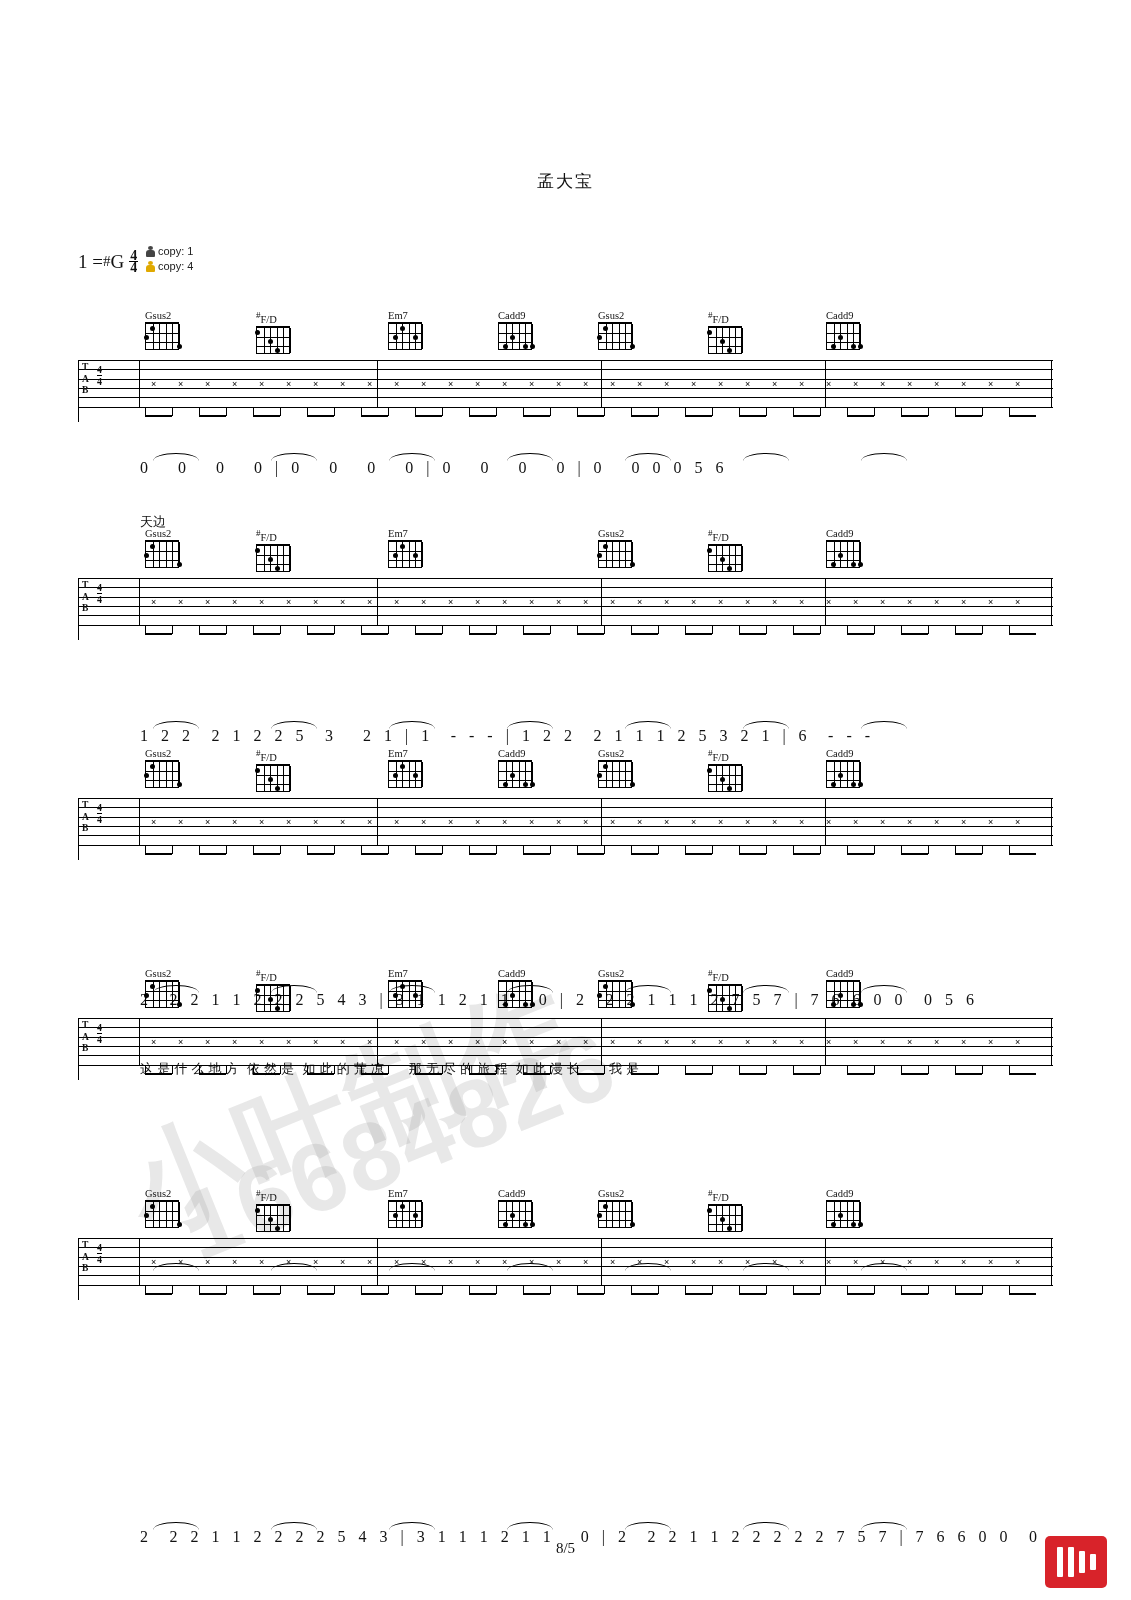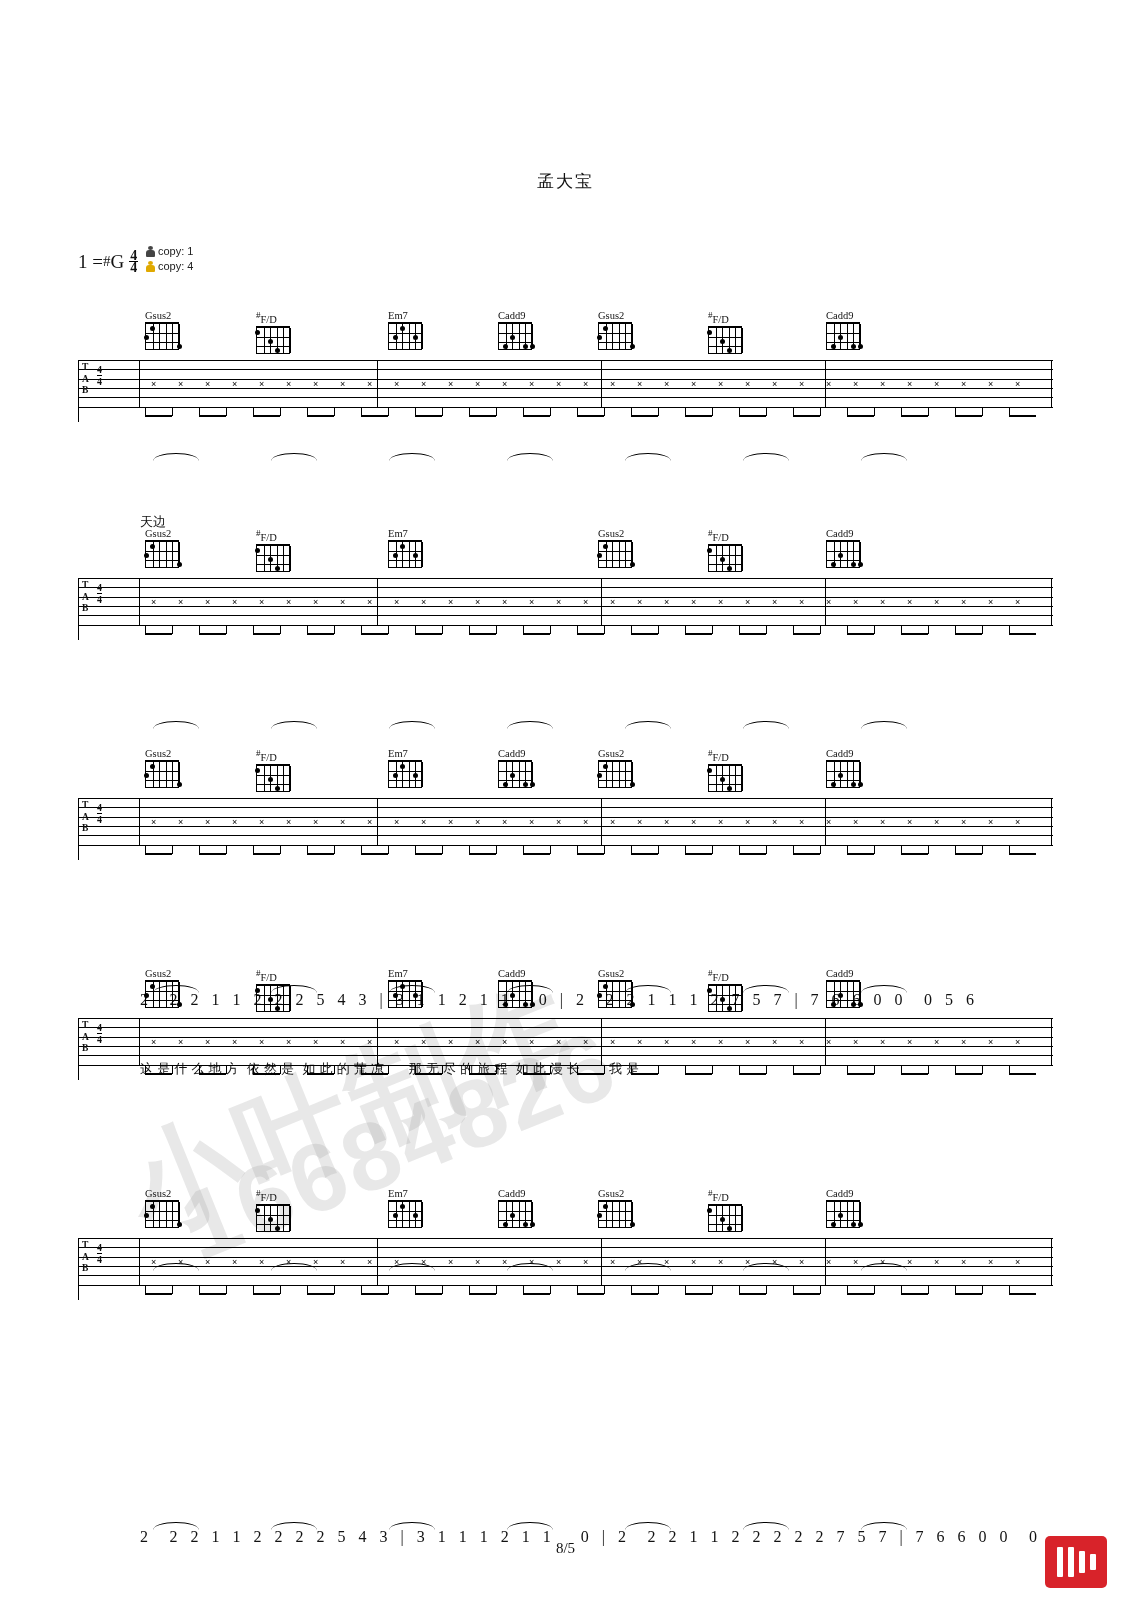--- a/index.html
+++ b/index.html
@@ -320,20 +320,21 @@
           <div class="beam" style="left: 606px; width: 27px; top: 55px;"></div>
           <div class="beam" style="left: 660px; width: 27px; top: 55px;"></div>
           <div class="beam" style="left: 714px; width: 27px; top: 55px;"></div>
           <div class="beam" style="left: 768px; width: 27px; top: 55px;"></div>
           <div class="beam" style="left: 822px; width: 27px; top: 55px;"></div>
           <div class="beam" style="left: 876px; width: 27px; top: 55px;"></div>
           <div class="beam" style="left: 930px; width: 27px; top: 55px;"></div>
         </div>
       </div>
       <div class="system melodyrow" style="top: 455px;">
+        <div style="position: absolute; left: 62px; top: 4px; font-family: &quot;Liberation Serif&quot;, serif; font-size: 16px; letter-spacing: 4.5px; white-space: pre;">0   0   0   0 | 0   0   0   0 | 0   0   0   0 | 0   0 0 0 5 6</div>
         <div class="slur" style="left: 75px; top: -2px; width: 46px;"></div>
         <div class="slur" style="left: 193px; top: -2px; width: 46px;"></div>
         <div class="slur" style="left: 311px; top: -2px; width: 46px;"></div>
         <div class="slur" style="left: 429px; top: -2px; width: 46px;"></div>
         <div class="slur" style="left: 547px; top: -2px; width: 46px;"></div>
         <div class="slur" style="left: 665px; top: -2px; width: 46px;"></div>
         <div class="slur" style="left: 783px; top: -2px; width: 46px;"></div>
       </div>
       <div class="system lyricrow" style="top: 480px;">
         <div class="ly" style="left: 62px; top: 0px; white-space: pre;">天边</div>
@@ -532,20 +533,21 @@
           <div class="beam" style="left: 606px; width: 27px; top: 55px;"></div>
           <div class="beam" style="left: 660px; width: 27px; top: 55px;"></div>
           <div class="beam" style="left: 714px; width: 27px; top: 55px;"></div>
           <div class="beam" style="left: 768px; width: 27px; top: 55px;"></div>
           <div class="beam" style="left: 822px; width: 27px; top: 55px;"></div>
           <div class="beam" style="left: 876px; width: 27px; top: 55px;"></div>
           <div class="beam" style="left: 930px; width: 27px; top: 55px;"></div>
         </div>
       </div>
       <div class="system melodyrow" style="top: 665px;">
+        <div style="position: absolute; left: 62px; top: 4px; font-family: &quot;Liberation Serif&quot;, serif; font-size: 16px; letter-spacing: 4.5px; white-space: pre;">1 2 2  2 1 2 2 5  3   2 1 | 1  - - - | 1 2 2  2 1 1 1 2 5 3 2 1 | 6  - - -</div>
         <div class="slur" style="left: 75px; top: -2px; width: 46px;"></div>
         <div class="slur" style="left: 193px; top: -2px; width: 46px;"></div>
         <div class="slur" style="left: 311px; top: -2px; width: 46px;"></div>
         <div class="slur" style="left: 429px; top: -2px; width: 46px;"></div>
         <div class="slur" style="left: 547px; top: -2px; width: 46px;"></div>
         <div class="slur" style="left: 665px; top: -2px; width: 46px;"></div>
         <div class="slur" style="left: 783px; top: -2px; width: 46px;"></div>
       </div>
       <div class="system" style="top: 748px;">
         <div class="chordrow">

